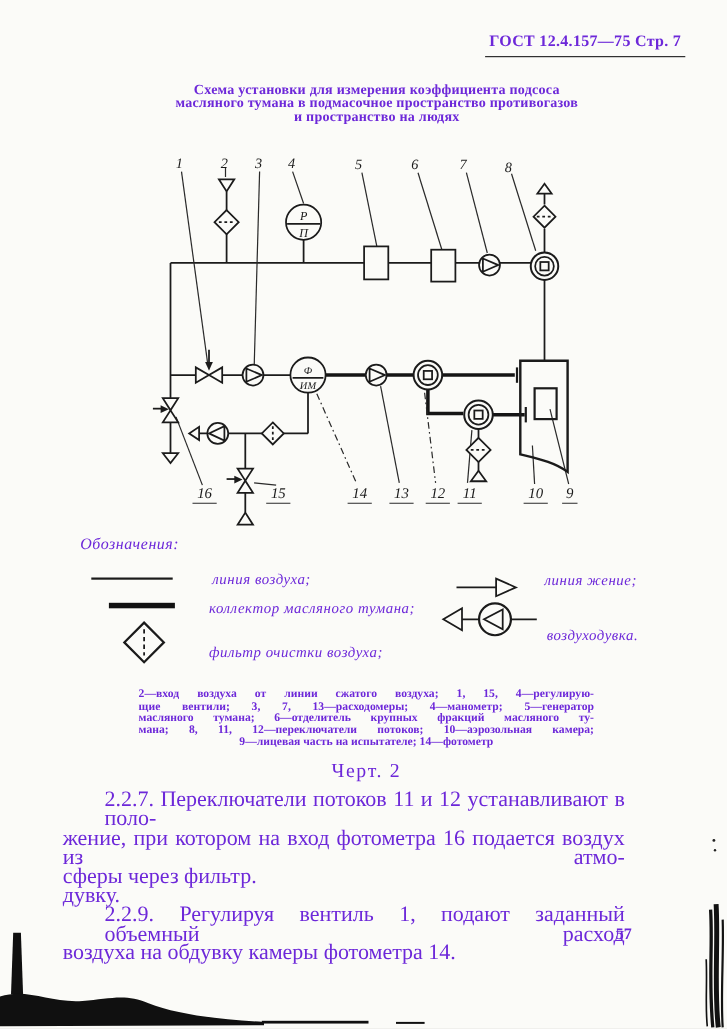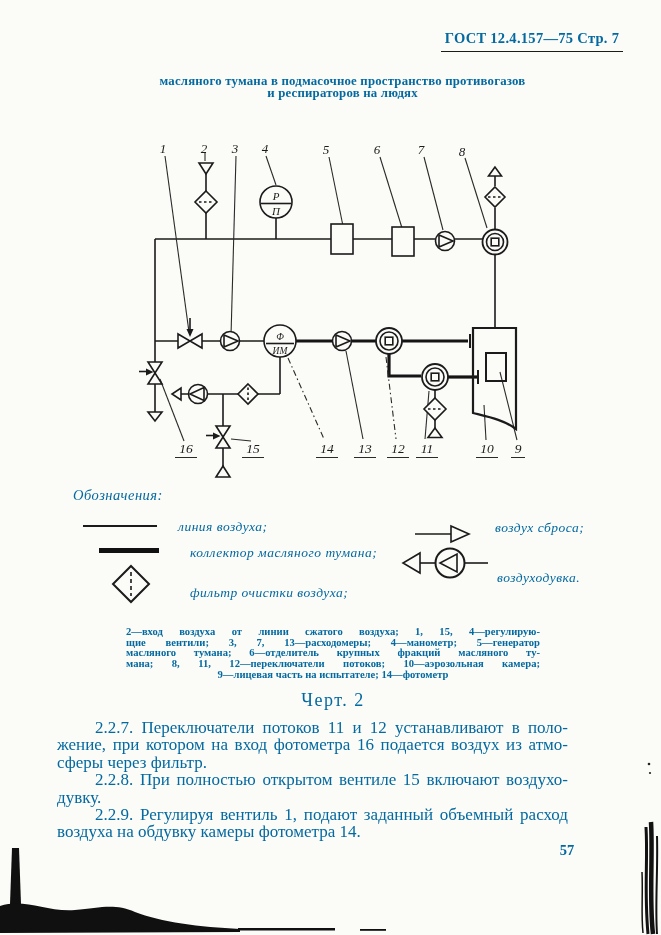--- a/index.html
+++ b/index.html
@@ -1,29 +1,29 @@
 <!DOCTYPE html>
 <html><head>
 <meta charset="utf-8">
 <style>
   html,body{margin:0;padding:0;background:#e8e8e6;}
   .page{position:relative;width:661px;height:935px;background:#fbfbf8;overflow:hidden;
-        font-family:"Liberation Serif",serif;color:#0369a1;}
+        font-family:"Liberation Serif",serif;color:#6d28d9;}
   .abs{position:absolute;}
   .hdr{left:441px;top:30px;width:182px;text-align:center;font-weight:bold;
        font-size:14.5px;letter-spacing:.3px;border-bottom:1.7px solid #1b1b1b;padding-bottom:4px;}
   .title{left:70px;top:75px;width:545px;text-align:center;font-weight:bold;
          font-size:12.8px;line-height:12.4px;letter-spacing:.2px;}
   .legend-label{font-style:italic;font-size:13.5px;letter-spacing:.5px;white-space:nowrap;}
   .legend-head{left:73px;top:487px;font-style:italic;font-size:14.5px;letter-spacing:.5px;}
   .cap{left:126px;top:627px;width:414px;font-size:10.6px;line-height:10.7px;font-weight:bold;}
   .cl{text-align:justify;text-align-last:justify;}
   .cl.center{text-align:center;text-align-last:center;}
   .fig{left:126px;top:690px;width:414px;text-align:center;font-size:18px;letter-spacing:1.5px;}
-  .body-text{left:57px;top:719px;width:511px;font-size:17px;line-height:17.4px;}
+  .body-text{left:57px;top:719px;width:511px;font-size:20px;line-height:17.4px;}
   .bl{text-align:justify;text-align-last:justify;}
   .bl.start{padding-left:38px;}
   .bl.end{text-align:right;text-align-last:left;}
   .pagenum{left:550px;top:842px;width:34px;text-align:center;font-weight:bold;font-size:14.5px;}
   .thin-line-sym{left:83px;top:525px;width:74px;height:2px;background:#1b1b1b;}
   .thick-line-sym{left:99px;top:548px;width:60px;height:5px;background:#111;}
   svg{display:block;}
   .dg-line{stroke:#1b1b1b;stroke-width:1.6;fill:none;}
   .dg-thick{stroke:#151515;stroke-width:3.2;fill:none;}
   .dg-lead{stroke:#2a2a2a;stroke-width:1.1;fill:none;}
@@ -36,22 +36,23 @@
   .sp{font:italic 9.5px "Liberation Serif",serif;fill:#1b1b1b;}
 </style>
 </head>
 <body>
 
 <div class="page">
 
   <div class="abs hdr">ГОСТ 12.4.157—75 Стр. 7</div>
 
   <div class="abs title">
+    <div>Схема установки для измерения коэффициента подсоса</div>
     <div>масляного тумана в подмасочное пространство противогазов</div>
-    <div>и респираторов на людях</div>
+    <div>и пространство на людях</div>
   </div>
 
   <svg class="abs" style="left:0;top:133px;" width="661" height="352" viewBox="0 133 661 352">
 
     <g>
       <path class="dg-line" d="M155,239 H496"></path>
       <path class="dg-line" d="M155,239 V362 M155,384 V412"></path>
       <path class="dg-line" d="M206,174 V239"></path>
       <path class="dg-line" d="M276,218 V239"></path>
       <path class="dg-line" d="M495,230 V208 M495,186 V176"></path>
@@ -209,36 +210,36 @@
       <text class="sb" x="427" y="453" text-anchor="middle">11</text>
       <text class="sb" x="487" y="453" text-anchor="middle">10</text>
       <text class="sb" x="518" y="453" text-anchor="middle">9</text>
       <path class="dg-lead" d="M175,457.5 H197 M242,457.5 H264 M316,457.5 H338 M354,457.5 H376 M387,457.5 H409 M416,457.5 H438 M476,457.5 H498 M511,457.5 H525"></path>
     </g>
   </svg>
 
   <div class="abs legend-head">Обозначения:</div>
 
   <div class="abs thin-line-sym"></div>
-  <div class="abs legend-label" style="left:178px;top:519px;text-align:center;">линия воздуха;</div>
+  <div class="abs legend-label" style="left:193px;top:519px;text-align:center;">линия воздуха;</div>
 
   <div class="abs thick-line-sym"></div>
   <div class="abs legend-label" style="left:190px;top:545px;">коллектор масляного тумана;</div>
 
   <svg class="abs" style="left:111px;top:564px;" width="40" height="40" viewBox="0 0 40 40">
     <path class="dg-open" style="stroke-width:2" d="M20,2 L38,20 L20,38 L2,20 Z"></path>
     <path class="dg-open" stroke-dasharray="4 3" d="M20,8 V32"></path>
   </svg>
   <div class="abs legend-label" style="left:190px;top:585px;">фильтр очистки воздуха;</div>
 
   <svg class="abs" style="left:413px;top:523px;" width="60" height="22" viewBox="0 0 60 22">
     <path class="dg-line" d="M2,11 H38"></path>
     <path class="dg-open" d="M38,3 L56,11 L38,19 Z"></path>
   </svg>
-  <div class="abs legend-label" style="left:495px;top:520px;">воздух сброса;</div>
+  <div class="abs legend-label" style="left:495px;top:520px;">линия жение;</div>
 
   <svg class="abs" style="left:398px;top:545px;" width="95" height="40" viewBox="0 0 95 40">
     <path class="dg-open" d="M22,8 V28 L5,18 Z"></path>
     <path class="dg-line" d="M22,18 H38"></path>
     <circle class="dg-open" style="stroke-width:2" cx="52" cy="18" r="14.5"></circle>
     <path class="dg-open" d="M59,9 V27 L42,18 Z"></path>
     <path class="dg-line" d="M66.5,18 H90"></path>
   </svg>
   <div class="abs legend-label" style="left:497px;top:570px;font-style:italic;">воздуходувка.</div>
 
@@ -249,21 +250,20 @@
     <div class="cl">мана; 8, 11, 12—переключатели потоков; 10—аэрозольная камера;</div>
     <div class="cl center">9—лицевая часть на испытателе; 14—фотометр</div>
   </div>
 
   <div class="abs fig">Черт. 2</div>
 
   <div class="abs body-text">
     <div class="bl start">2.2.7. Переключатели потоков 11 и 12 устанавливают в поло-</div>
     <div class="bl">жение, при котором на вход фотометра 16 подается воздух из атмо-</div>
     <div class="bl end">сферы через фильтр.</div>
-    <div class="bl start">2.2.8. При полностью открытом вентиле 15 включают воздухо-</div>
     <div class="bl end">дувку.</div>
     <div class="bl start">2.2.9. Регулируя вентиль 1, подают заданный объемный расход</div>
     <div class="bl end">воздуха на обдувку камеры фотометра 14.</div>
   </div>
 
   <div class="abs pagenum">57</div>
 
   <svg class="abs" style="left:0;top:0;pointer-events:none;" width="661" height="935" viewBox="0 0 661 935">
     <g stroke="#121212" fill="none">
       <path stroke-width="3" d="M646,827 C648,860 644,890 648,934"></path>

